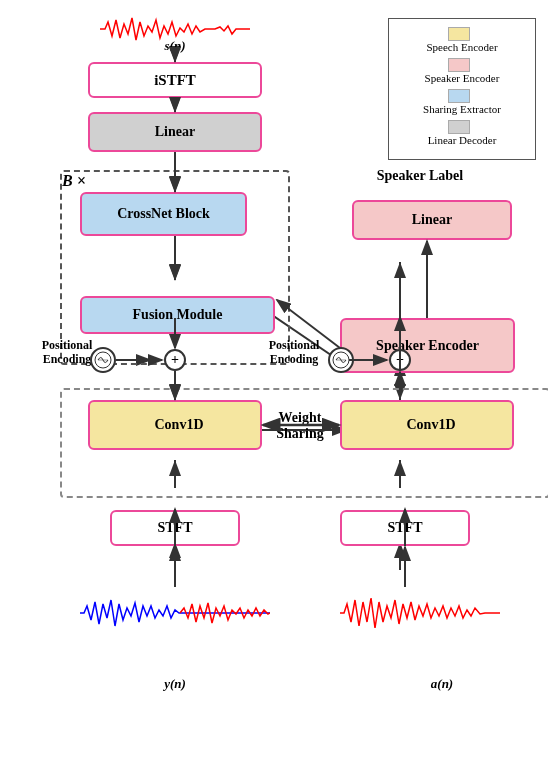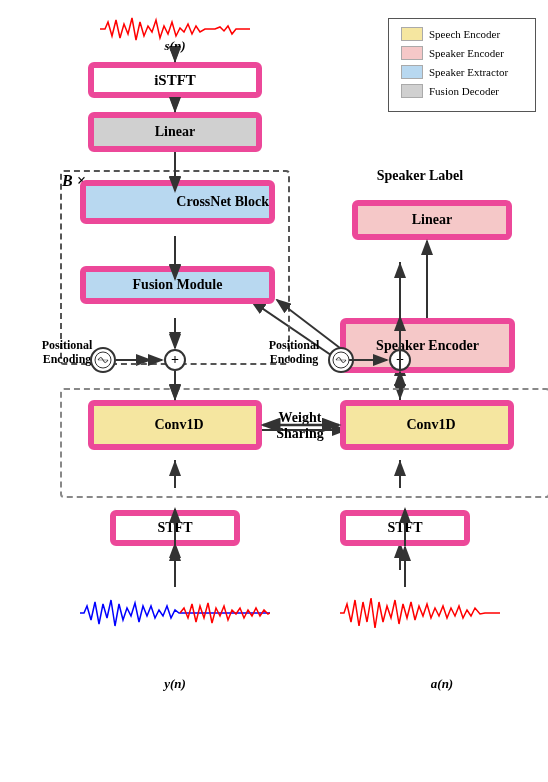--- a/index.html
+++ b/index.html
@@ -26,33 +26,34 @@
       border: 1.5px solid #555;
       padding: 8px 12px;
       background: white;
       width: 148px;
     }
     .legend-item {
       display: flex;
       align-items: center;
       margin-bottom: 5px;
       font-size: 11px;
+      flex-direction: column;
     }
     .legend-color {
       width: 22px;
       height: 14px;
       border: 1px solid #aaa;
       margin-right: 6px;
       flex-shrink: 0;
     }
 
     
     .box {
       position: absolute;
-      border: 6px solid #ec4899;
+      border: 2px solid #ec4899;
       border-radius: 6px;
       display: flex;
       align-items: center;
       justify-content: center;
       text-align: center;
       font-size: 14px;
       font-weight: bold;
     }
 
     
@@ -191,25 +192,25 @@
     <div class="legend-item">
       <div class="legend-color" style="background:#f5e6a0;"></div>
       <span>Speech Encoder</span>
     </div>
     <div class="legend-item">
       <div class="legend-color" style="background:#f5c8c8;"></div>
       <span>Speaker Encoder</span>
     </div>
     <div class="legend-item">
       <div class="legend-color" style="background:#b8d8f0;"></div>
-      <span>Speaker Extractor</span>
+      <span>Sharing Extractor</span>
     </div>
     <div class="legend-item">
       <div class="legend-color" style="background:#d0d0d0;"></div>
-      <span>Fusion Decoder</span>
+      <span>Linear Decoder</span>
     </div>
   </div>
 
   <div class="signal-label" style="top:2px; left:155px; width:40px;">
     <span>s(n)</span>
   </div>
 
   <svg style="position:absolute; top:12px; left:100px; width:150px; height:35px;">
     <polyline points="0,17 5,17 8,10 12,24 16,8 20,26 24,12 28,22 32,6 36,28 40,10 44,24 48,14 52,20 56,8 60,26 64,14 68,22 72,10 76,24 80,16 84,20 88,12 92,22 96,14 100,20 105,17 110,17 115,17 120,15 124,19 128,14 132,22 136,17 140,17 145,17 150,17" fill="none" stroke="red" stroke-width="1.5"></polyline>
   </svg>
@@ -221,25 +222,25 @@
   <div class="box color-speech-decoder" style="top:112px; left:88px; width:174px; height:40px;">
     <span>Linear</span>
   </div>
 
   <div class="dashed-box-main" style="top:170px; left:60px; width:230px; height:195px;"></div>
 
   <div class="b-times" style="top:172px; left:62px;">
     <span>B ×</span>
   </div>
 
-  <div class="box color-speaker-extractor" style="top:180px; left:80px; width:195px; height:44px;justify-content:flex-end;">
+  <div class="box color-speaker-extractor" style="top:192px; left:80px; width:167px; height:44px;">
     <span>CrossNet Block</span>
   </div>
 
-  <div class="box color-speaker-extractor" style="top:266px; left:80px; width:195px; height:38px;">
+  <div class="box color-speaker-extractor" style="top:296px; left:80px; width:195px; height:38px;">
     <span>Fusion Module</span>
   </div>
 
   <div class="label-text" style="top:338px; left:28px; width:78px; line-height:1.2;">
     <span>Positional<br>Encoding</span>
   </div>
 
   <div class="pe-node" style="top:347px; left:90px;">
     <svg width="20" height="20">
       <circle cx="10" cy="10" r="8" fill="none" stroke="#333" stroke-width="1"></circle>

